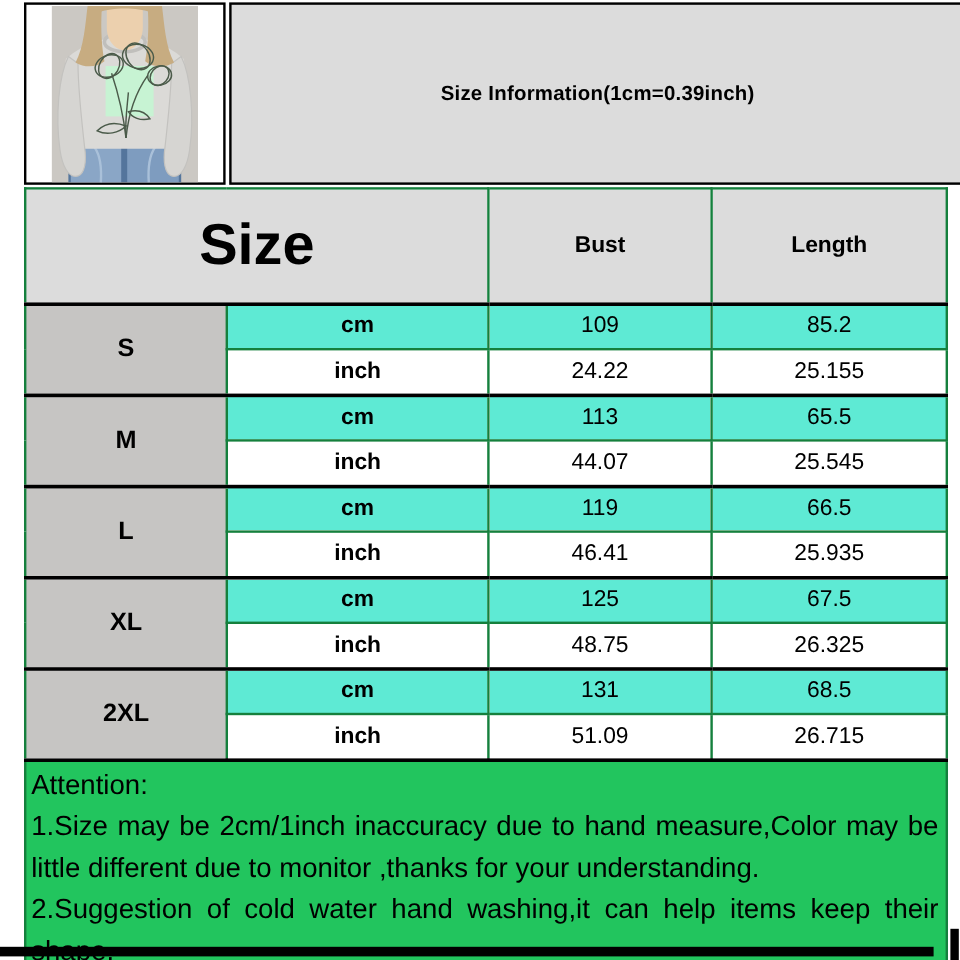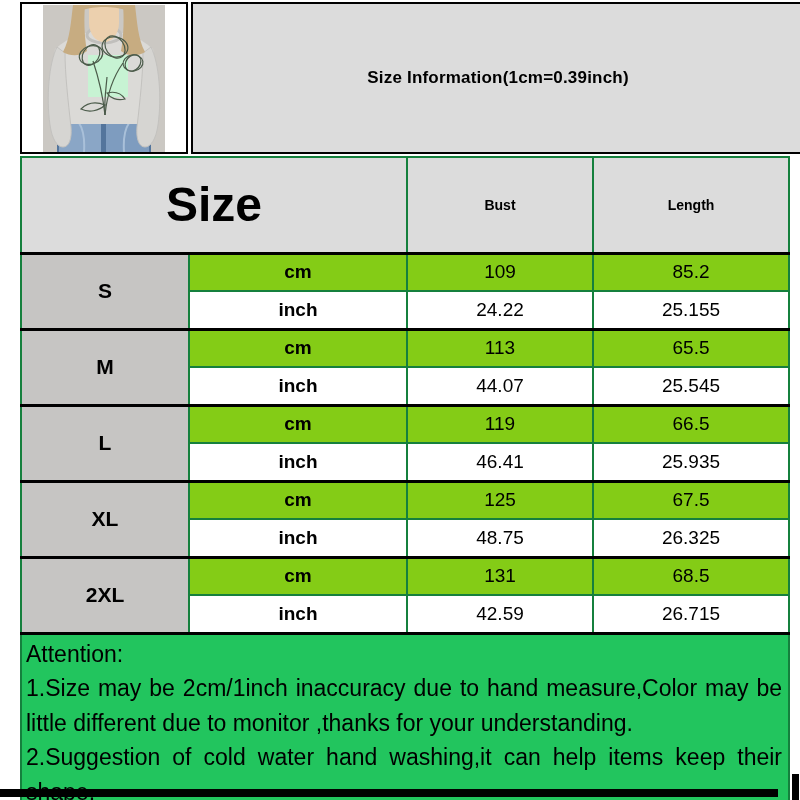--- a/index.html
+++ b/index.html
@@ -48,28 +48,28 @@
     overflow: hidden;
   }
   col.c-size   { width: 168px; }
   col.c-unit   { width: 218px; }
   col.c-bust   { width: 186px; }
   col.c-length { width: 196px; }
 
   tr.header-row { height: 96px; }
   tr.header-row td { background: #dcdcdc; font-weight: bold; }
   td.size-head { font-size: 48px; }
-  td.col-head  { font-size: 14px; }
+  td.col-head  { font-size: 19px; }
 
   tr.data-row { height: 38px; }
   td.size-label {
     background: #c6c5c3;
     font-weight: bold; font-size: 21px;
   }
-  tr.cm-row td.cell   { background: #84cc16; }
+  tr.cm-row td.cell   { background: #5eead4; }
   tr.inch-row td.cell { background: #ffffff; }
   td.unit { font-weight: bold; font-size: 19px; }
   td.val  { font-weight: normal; font-size: 19px; }
   .block-top { border-top: 3px solid #000 !important; }
 
   tr.attention-row { height: 152px; }
   td.attention {
     background: #22c55e;
     text-align: left !important;
     vertical-align: top !important;
@@ -202,21 +202,21 @@
   </tr>
 
   <tr class="data-row cm-row">
     <td class="size-label block-top" rowspan="2">2XL</td>
     <td class="unit cell block-top">cm</td>
     <td class="val  cell block-top">131</td>
     <td class="val  cell block-top">68.5</td>
   </tr>
   <tr class="data-row inch-row">
     <td class="unit cell">inch</td>
-    <td class="val  cell">42.59</td>
+    <td class="val  cell">51.09</td>
     <td class="val  cell">26.715</td>
   </tr>
 
   <tr class="attention-row">
     <td class="attention block-top" colspan="4">
       <div>Attention:</div>
       <div class="attn-line">1.Size may be 2cm/1inch inaccuracy due to hand measure,Color may be little different due to monitor ,thanks for your understanding.</div>
       <div class="attn-line">2.Suggestion of cold water hand washing,it can help items keep their shape.</div>
     </td>
   </tr>

